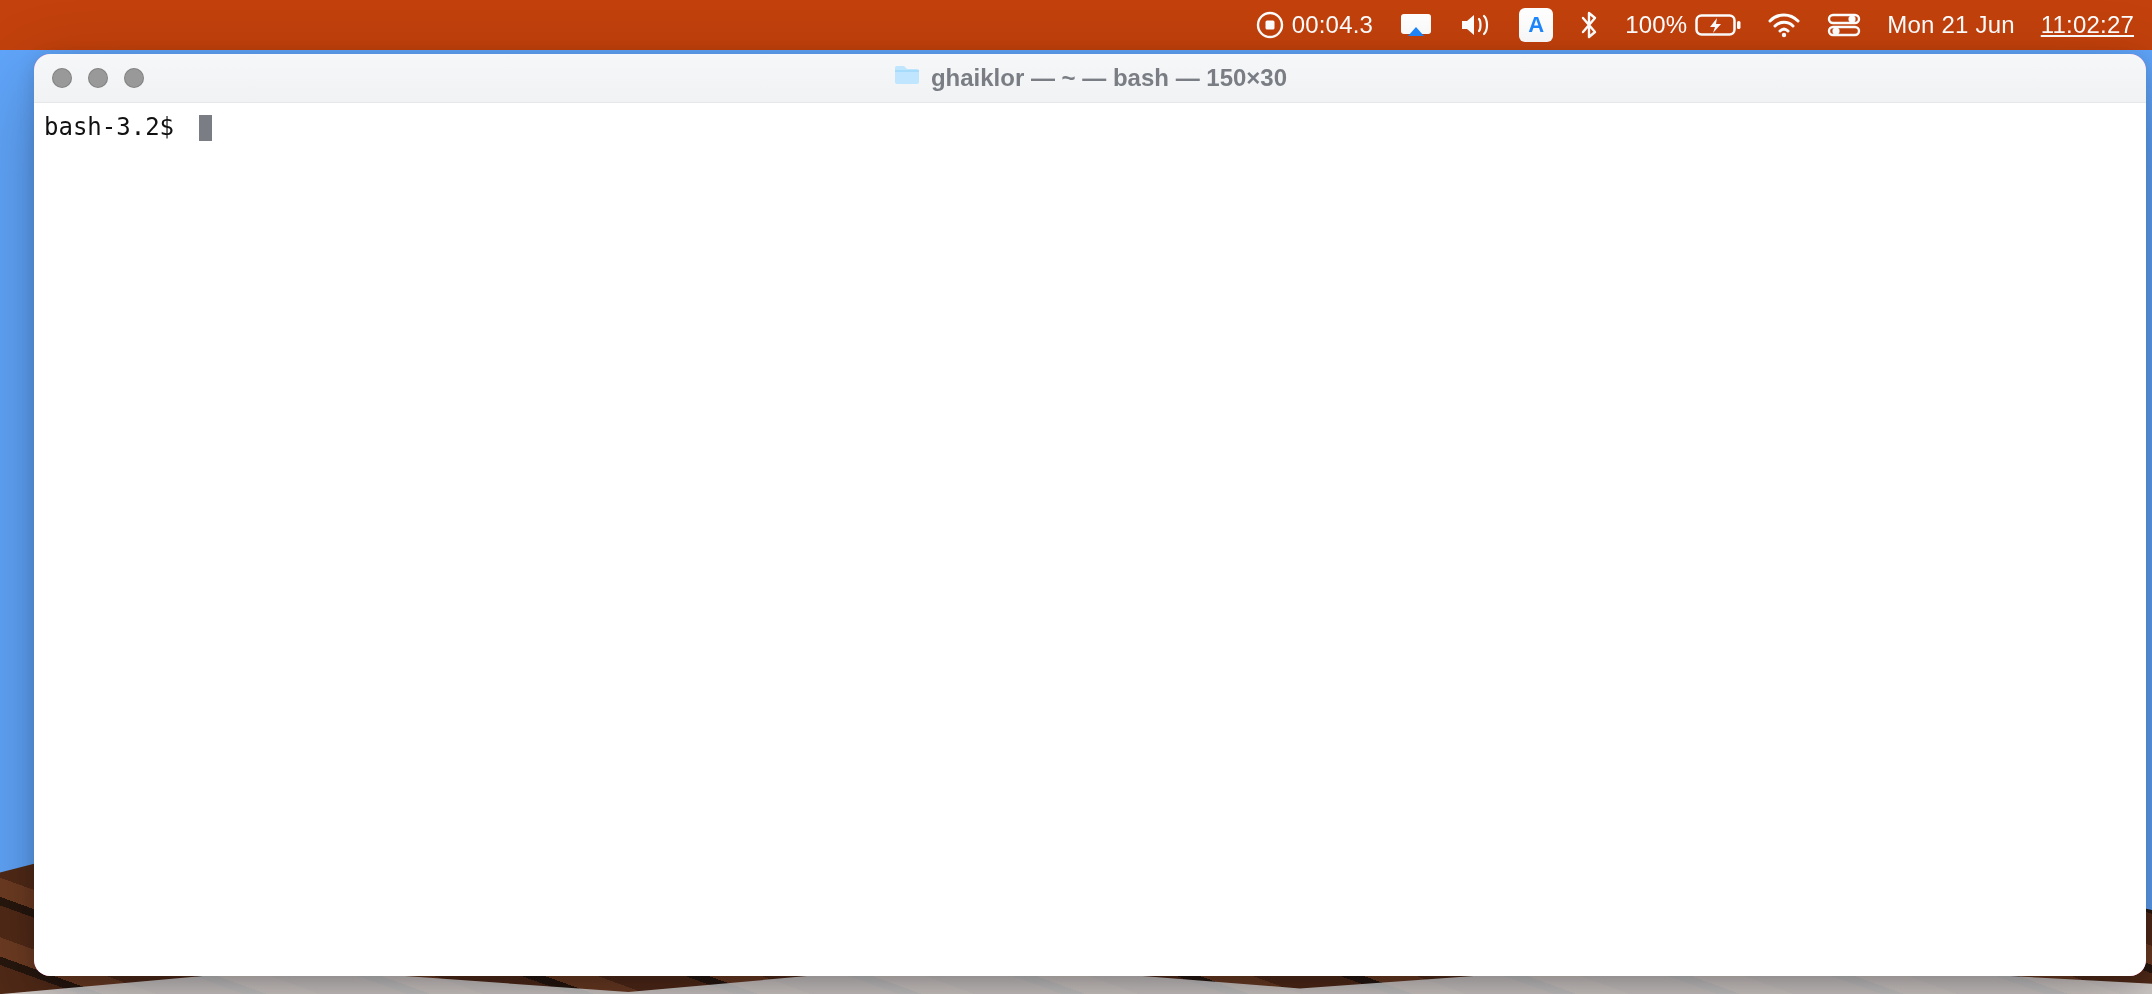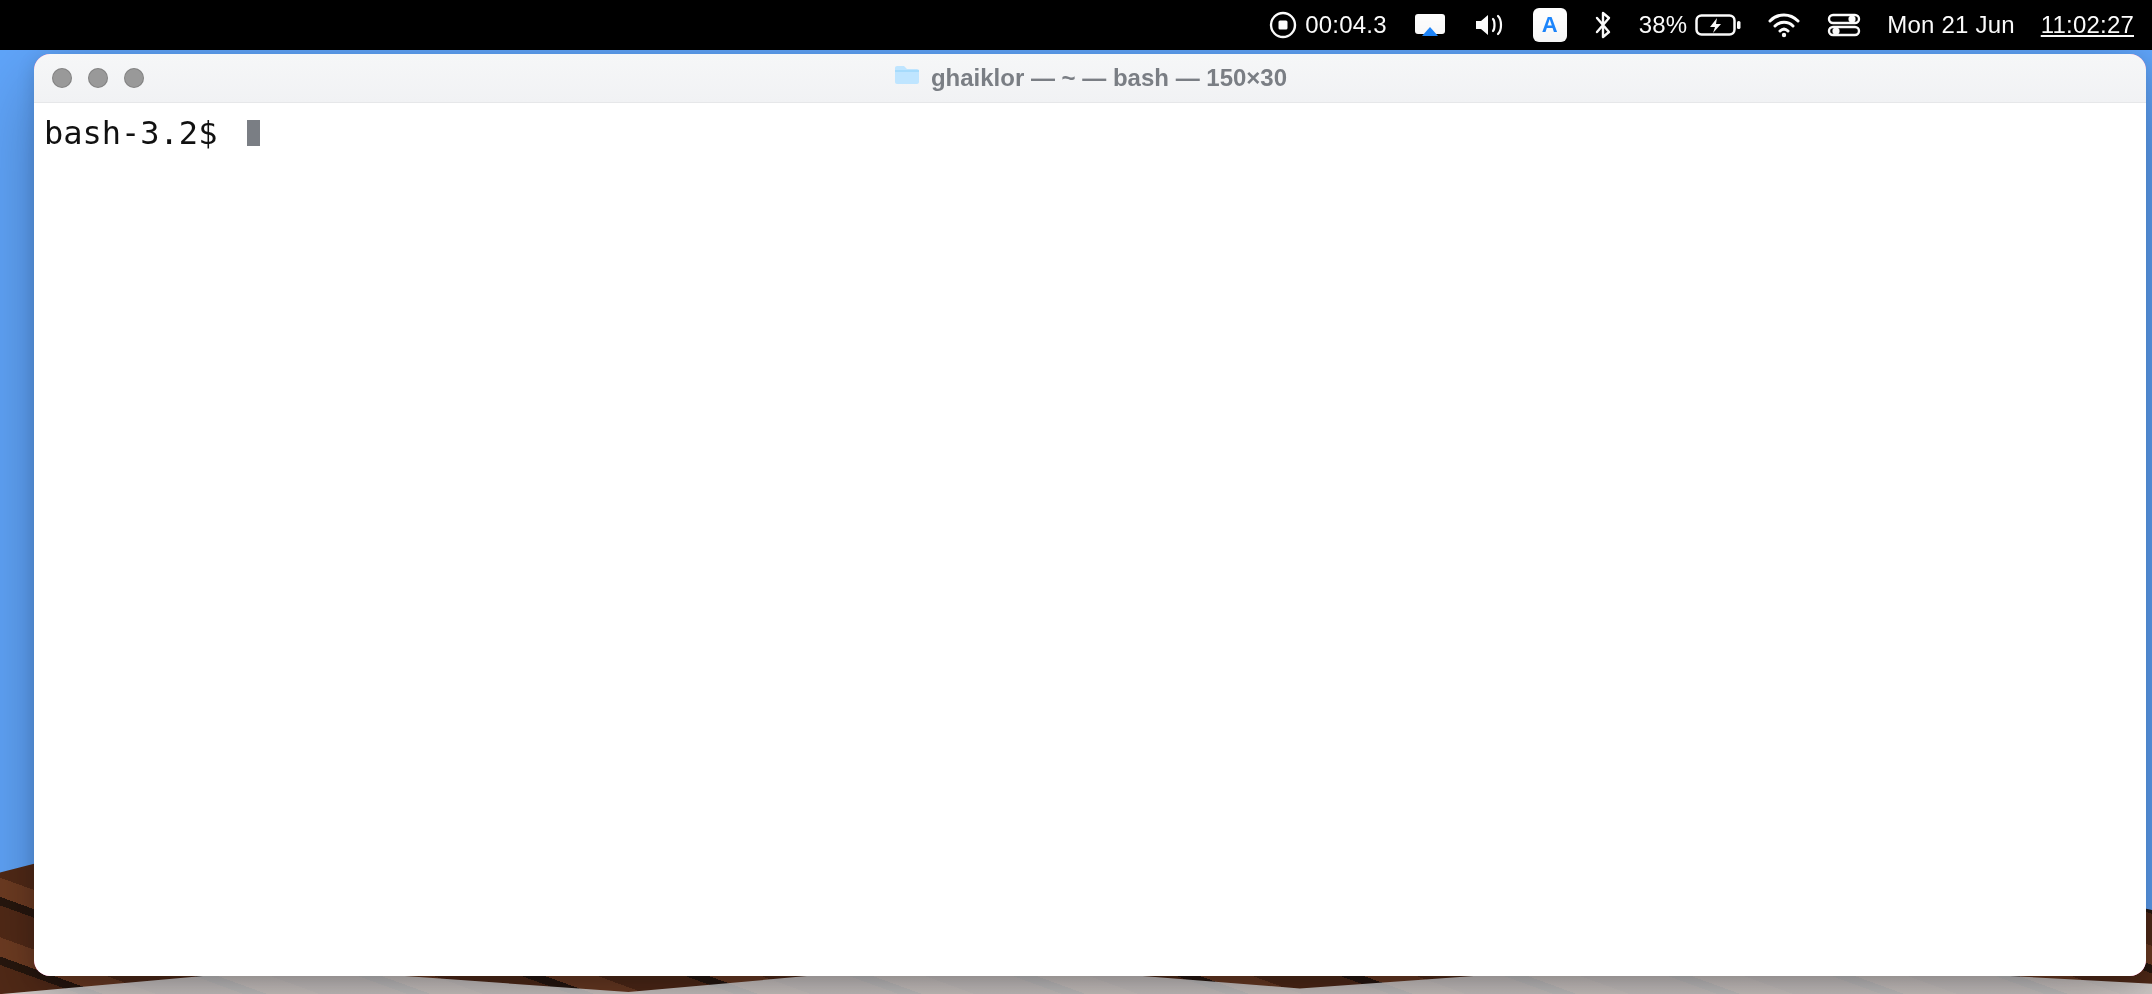--- a/index.html
+++ b/index.html
@@ -46,21 +46,21 @@
     background: linear-gradient(180deg, #e6e6e6, #e6e6e6 40%, #f2f2f2 100%);
     clip-path: polygon(0% 70%, 15% 45%, 30% 65%, 45% 40%, 60% 62%, 78% 38%, 100% 60%, 100% 100%, 0% 100%);
     opacity: 0.85;
   }
 
   
   .menubar {
     position: absolute;
     top: 0; left: 0; right: 0;
     height: 50px;
-    background: #000000;
+    background: #c2410c;
     display: flex;
     align-items: center;
     justify-content: flex-end;
     padding: 0 18px 0 20px;
     color: #fff;
     font-size: 24px;
     gap: 26px;
   }
   .menubar .item {
     display: flex;
@@ -129,21 +129,21 @@
     font-weight: 700;
     font-size: 24px;
     pointer-events: none;
   }
   .title svg { flex: 0 0 auto; }
   .terminal-body {
     flex: 1;
     background: #ffffff;
     padding: 8px 10px;
     font-family: "Menlo", "Monaco", "Consolas", monospace;
-    font-size: 32px;
+    font-size: 24px;
     color: #111;
   }
   .prompt-line {
     display: flex;
     align-items: center;
     gap: 8px;
     line-height: 1.4;
     white-space: pre;
   }
   .cursor {
@@ -196,21 +196,21 @@
 
   <div class="item">
     <span>
       <svg width="20" height="30" viewBox="0 0 20 30" fill="none">
         <path d="M4 8l12 14-6 5V3l6 5L4 22" stroke="#fff" stroke-width="2.4" stroke-linejoin="round" stroke-linecap="round" fill="none"></path>
       </svg>
     </span>
   </div>
 
   <div class="item">
-    <span class="txt">38%</span>
+    <span class="txt">100%</span>
     <span>
       <svg width="46" height="24" viewBox="0 0 46 24" fill="none">
         <rect x="1.5" y="2.5" width="38" height="19" rx="5" stroke="#fff" stroke-width="2.5"></rect>
         <rect x="42" y="8" width="3.5" height="8" rx="1.6" fill="#fff"></rect>
         <path d="M22 5l-7 9h5l-2 6 8-9h-5l1-6z" fill="#fff"></path>
       </svg>
     </span>
   </div>
 
   <div class="item">

